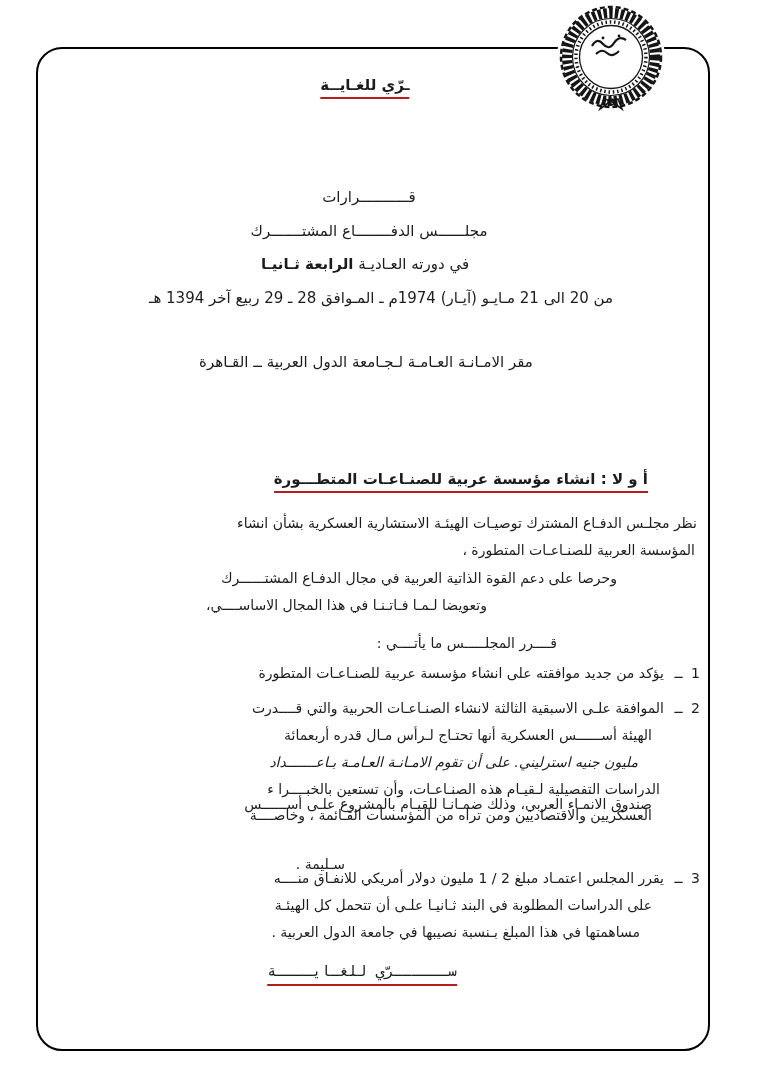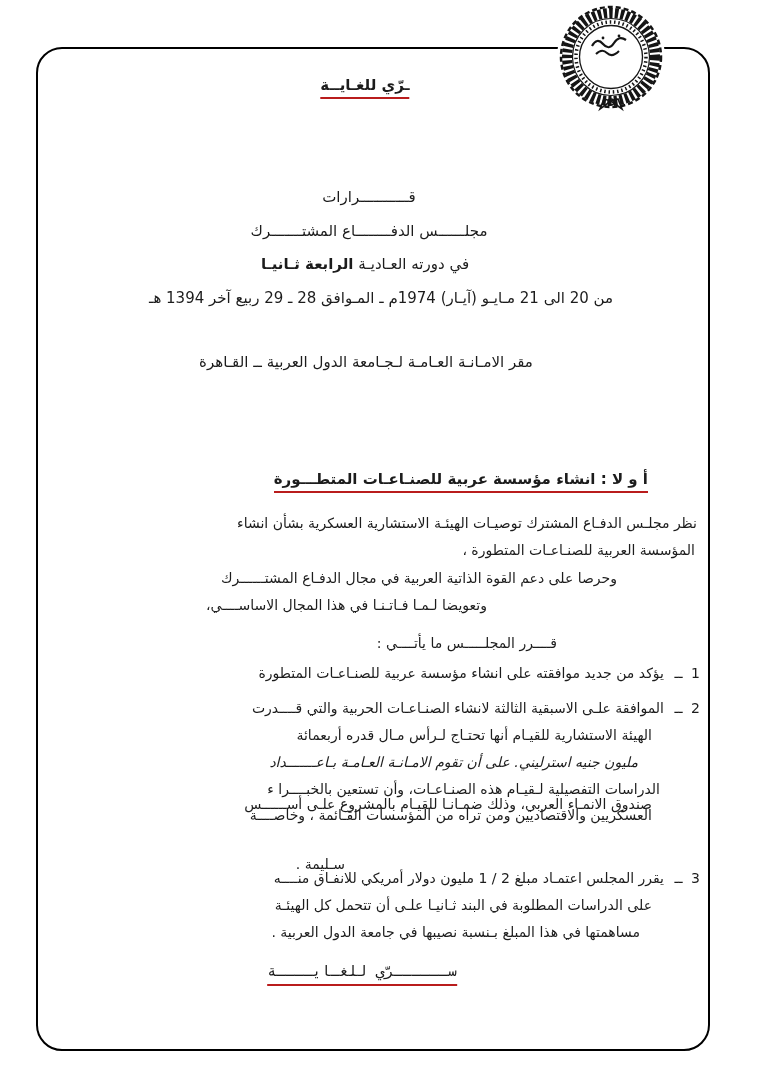--- a/index.html
+++ b/index.html
@@ -78,21 +78,21 @@
   <span class="num">1</span>
   <span class="dash">ــ</span>
   <span>يؤكد من جديد موافقته على انشاء مؤسسة عربية للصنـاعـات المتطورة</span>
 </div>
 
 <div class="abs body-line" style="right:58px;top:700px;">
   <span class="num">2</span>
   <span class="dash">ــ</span>
   <span>الموافقة علـى الاسبقية الثالثة لانشاء الصنـاعـات الحربية والتي قــــدرت</span>
 </div>
-<div class="abs body-line" style="right:106px;top:727px;">الهيئة الاستشارية للقيـام أنها تحتـاج لـرأس مـال قدره أربعمائة</div>
+<div class="abs body-line" style="right:106px;top:727px;">الهيئة أســــــس العسكرية أنها تحتـاج لـرأس مـال قدره أربعمائة</div>
 <div class="abs body-line" style="right:120px;top:754px;font-style:italic;">مليون جنيه استرليني. على أن تقوم الامـانـة العـامـة بـاعـــــــداد</div>
 <div class="abs body-line" style="right:98px;top:781px;">الدراسات التفصيلية لـقيـام هذه الصنـاعـات، وأن تستعين بالخبــــرا ء</div>
 <div class="abs body-line" style="right:106px;top:807px;">العسكريين والاقتصاديين ومن تراه من المؤسسات القـائمة ، وخاصــــة</div>
 <div class="abs body-line" style="right:106px;top:796px;">صندوق الانمـاء العربي، وذلك ضمـانـا للقيـام بالمشروع علـى أســــــس</div>
 <div class="abs body-line" style="right:413px;top:856px;">سـليمة .</div>
 
 <div class="abs body-line" style="right:58px;top:870px;">
   <span class="num">3</span>
   <span class="dash">ــ</span>
   <span>يقرر المجلس اعتمـاد مبلغ 2 / 1 مليون دولار أمريكي للانفـاق منــــه</span>

